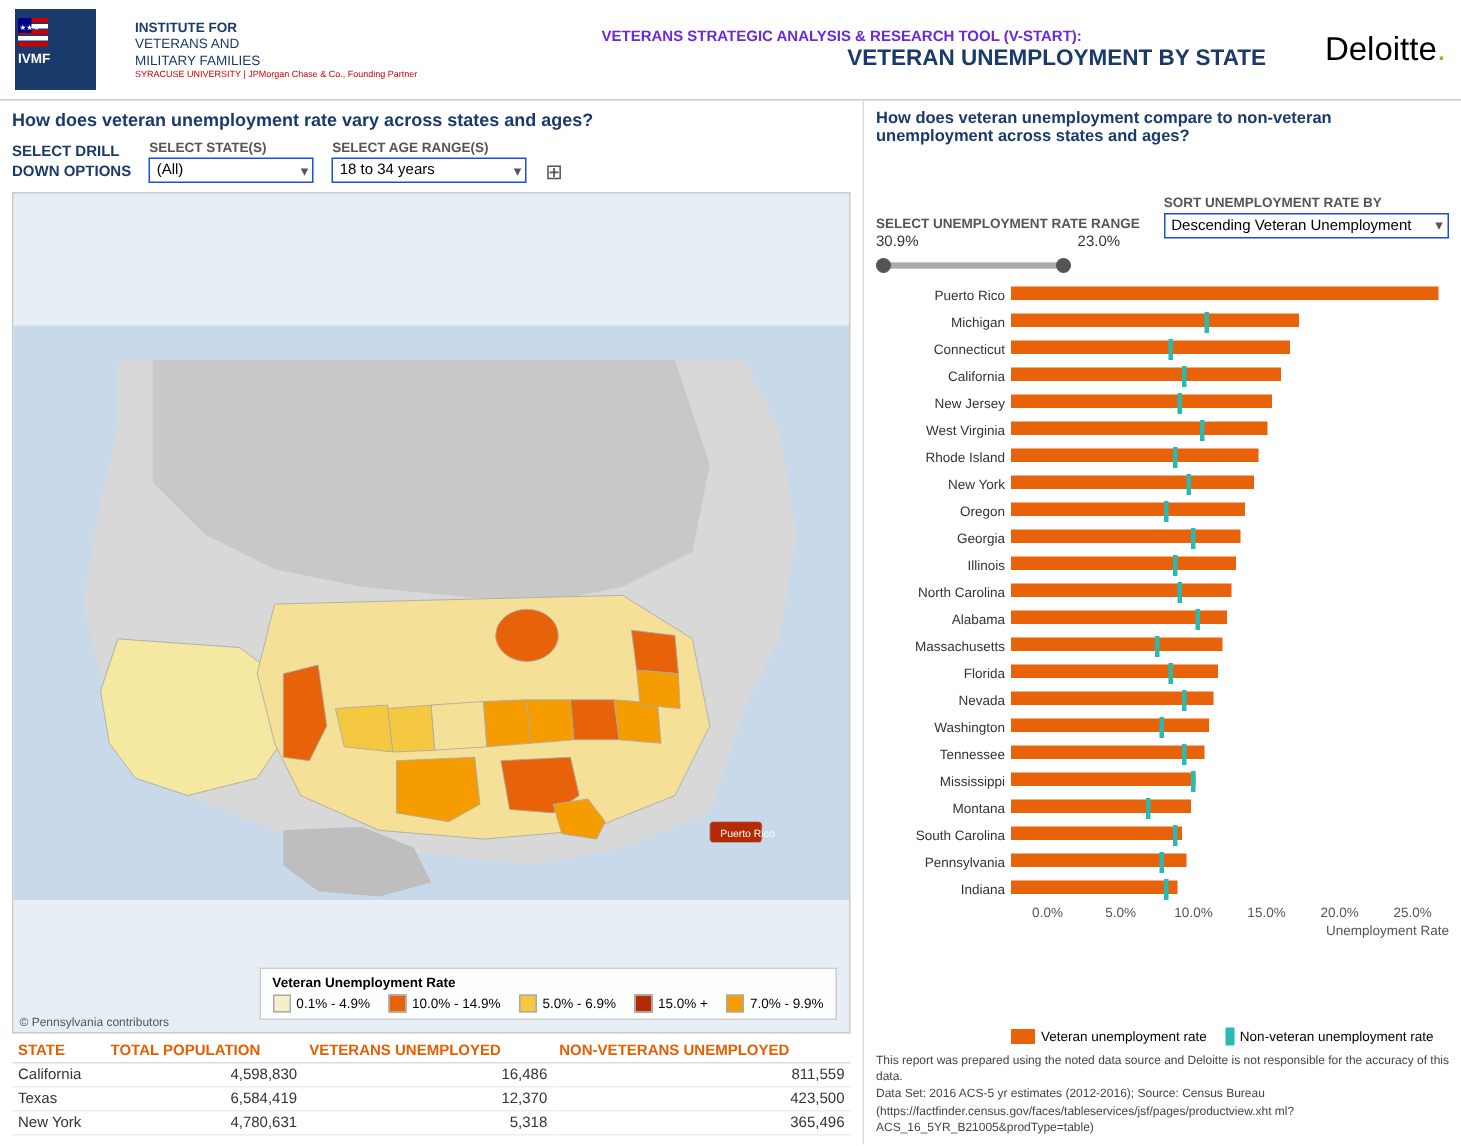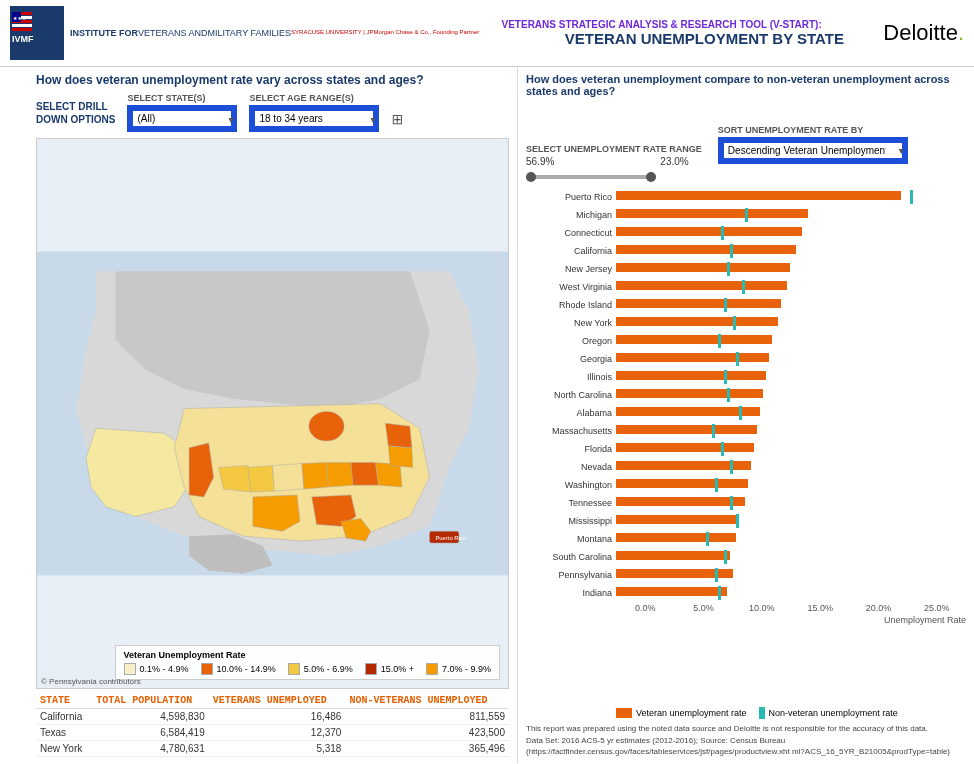--- a/index.html
+++ b/index.html
@@ -13,20 +13,22 @@
       background: #fff;
     }
     .logo-area {
       display: flex;
       align-items: center;
       gap: 8px;
       min-width: 220px;
     }
     .logo-text-area {
       display: flex;
+      flex-direction: column;
+      margin-left: 20px;
     }
     .logo-institute {
       font-size: 9px;
       font-weight: bold;
       color: #1a3a6b;
       line-height: 1.2;
     }
     .logo-veterans {
       font-size: 9px;
       color: #1a3a6b;
@@ -62,26 +64,25 @@
     .deloitte-dot {
       color: #86bc25;
     }
 
     .main-content {
       display: flex;
       height: calc(764px - 68px);
     }
 
     .left-panel {
-      width: 490px;
+      width: 576px;
       border-right: 1px solid #ddd;
       display: flex;
       flex-direction: column;
       padding: 6px 8px;
-      margin-left: 28px;
     }
     .right-panel {
       flex: 1;
       display: flex;
       flex-direction: column;
       padding: 6px 8px;
     }
 
     .section-title {
       font-size: 12px;
@@ -106,21 +107,21 @@
       display: flex;
       flex-direction: column;
       gap: 2px;
     }
     .control-label {
       font-size: 9px;
       font-weight: bold;
       color: #555;
     }
     .select-box {
-      border: 6px solid #1d4ed8;
+      border: 1px solid #1d4ed8;
       background: #fff;
       font-size: 10px;
       padding: 2px 16px 2px 4px;
       appearance: none;
       -webkit-appearance: none;
       width: 110px;
       cursor: pointer;
       position: relative;
     }
     .select-wrapper {
@@ -191,21 +192,20 @@
       width: 100%;
       border-collapse: collapse;
       font-size: 10px;
     }
     .data-table th {
       font-weight: bold;
       color: #e55f00;
       text-align: left;
       padding: 2px 4px;
       border-bottom: 1px solid #ddd;
-      font-family: Liberation Mono, monospace;
     }
     .data-table td {
       padding: 2px 4px;
       border-bottom: 1px solid #eee;
       color: #333;
     }
     .data-table td:not(:first-child) {
       text-align: right;
     }
 
@@ -538,21 +538,21 @@
     </div>
   </div>
 
   <div class="right-panel">
     <div class="section-title" style="font-size:11px;">How does veteran unemployment compare to non-veteran unemployment across states and ages?</div>
 
     <div class="right-controls">
       <div class="rate-range-group">
         <label class="control-label">SELECT UNEMPLOYMENT RATE RANGE</label>
         <div class="range-values">
-          <span>56.9%</span>
+          <span>30.9%</span>
           <span style="margin-left:100px;">23.0%</span>
         </div>
         <div class="range-slider">
           <div class="slider-track">
             <div class="slider-fill"></div>
             <div class="slider-handle slider-handle-left"></div>
             <div class="slider-handle slider-handle-right"></div>
           </div>
         </div>
       </div>

